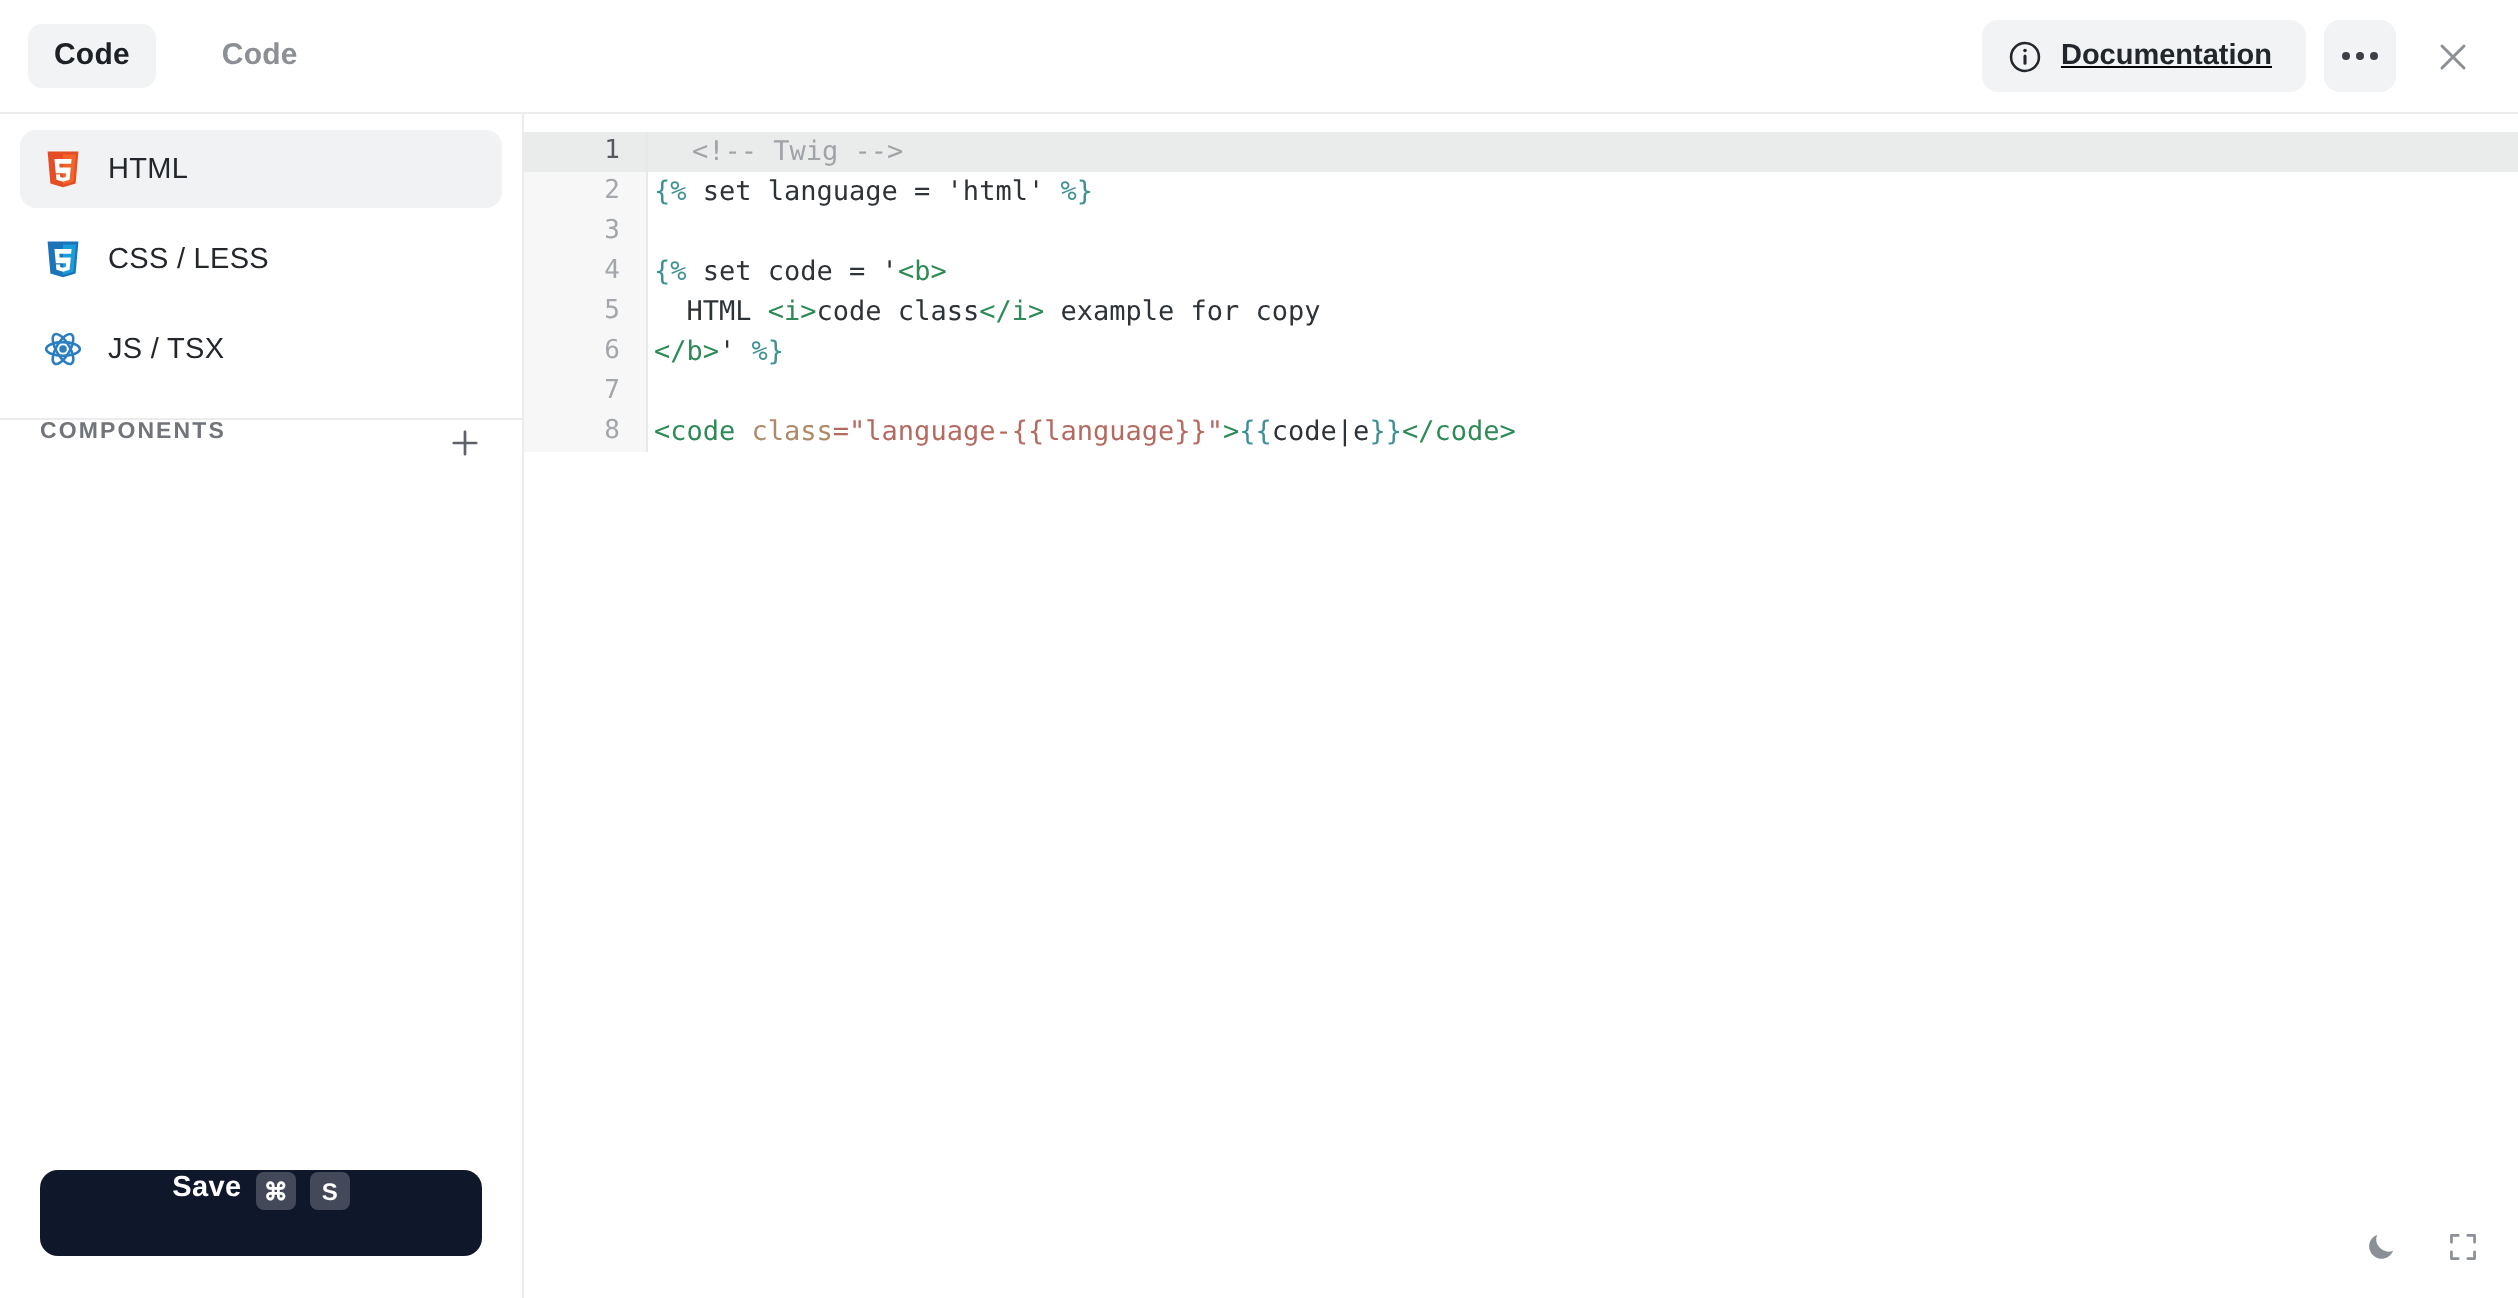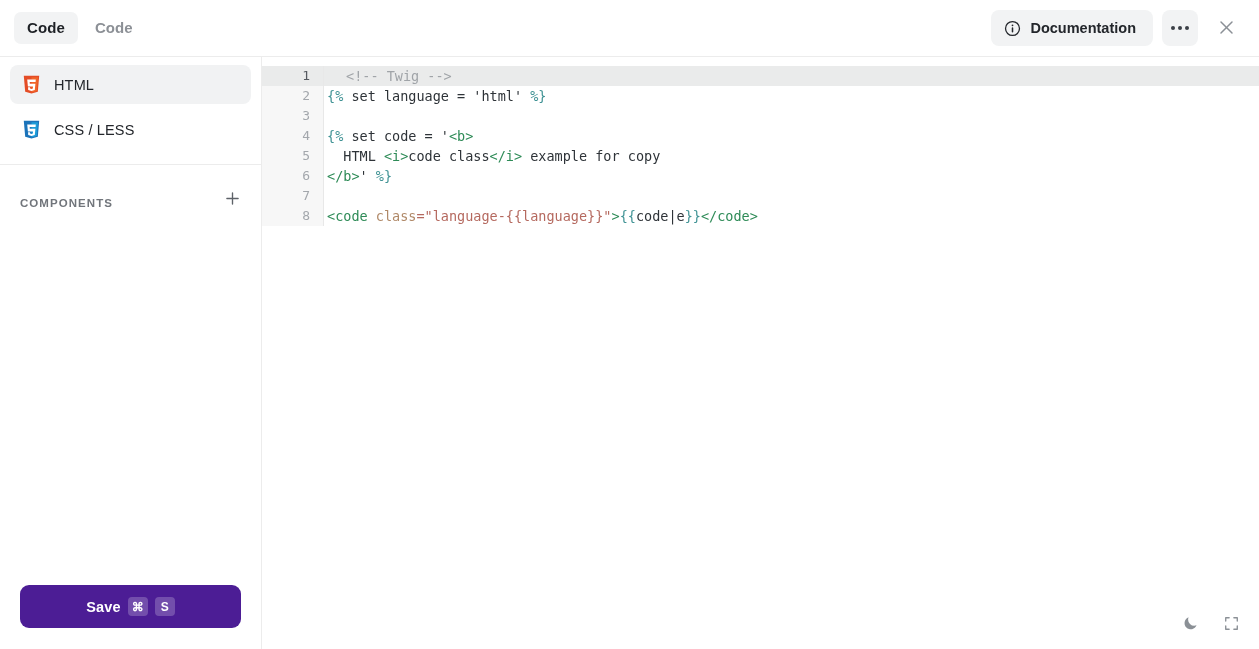--- a/index.html
+++ b/index.html
@@ -22,35 +22,35 @@
 
   
   .header {
     height: 57px; min-height: 57px;
     display: flex; align-items: center;
     padding: 0 16px 0 14px;
     background: #ffffff;
     border-bottom: 1px solid #ececec;
     position: relative; z-index: 5;
   }
-  .tabs { display: flex; align-items: center; gap: 4px; }
+  .tabs { display: flex; align-items: center; gap: 20px; }
   .tab {
     font-size: 15px; font-weight: 700;
     color: #8c9096;
     padding: 7px 13px;
     border-radius: 7px;
     cursor: pointer;
     line-height: 18px;
     letter-spacing: .1px;
   }
   .tab.active { background: #f2f3f4; color: #1d2025; }
 
   .header-right {
     margin-left: auto;
-    display: flex; gap: 9px;
+    display: flex; align-items: center; gap: 9px; text-decoration: underline;
   }
   .doc-btn {
     display: flex; align-items: center; gap: 9px;
     background: #f2f3f4;
     border: none; border-radius: 8px;
     padding: 9px 17px 9px 13px;
     font-size: 14.5px; font-weight: 700; color: #23262b;
     font-family: "Liberation Sans", sans-serif;
     cursor: pointer; line-height: 18px;
   }
@@ -91,21 +91,21 @@
     font-size: 14.5px; color: #23262b;
     margin-bottom: 6px;
   }
   .nav-item.active { background: #f1f2f3; }
   .nav-icon { width: 22px; height: 22px; display: flex; align-items: center; justify-content: center; flex: 0 0 22px; }
   .nav-label { line-height: 18px; letter-spacing: .15px; }
 
   .sep { height: 1px; background: #ececec; margin: 9px 0 0 0; }
 
   .section-head {
-    display: flex; align-items: flex-end;
+    display: flex; align-items: flex-start;
     padding: 0 18px 0 20px;
     height: 44px;
   }
   .section-title {
     font-size: 11.5px; font-weight: 700;
     letter-spacing: 1.05px;
     color: #71757b;
     text-transform: uppercase;
   }
   .add-btn {
@@ -113,24 +113,24 @@
     width: 22px; height: 22px;
     display: flex; align-items: center; justify-content: center;
     background: transparent; border: none; cursor: pointer;
   }
 
   .sidebar-spacer { flex: 1; }
 
   .save-wrap { padding: 0 20px 21px 20px; }
   .save-btn {
     width: 100%; height: 43px;
-    background: #4c1d95;
+    background: #0f172a;
     border: none; border-radius: 9px;
     color: #fff;
-    display: flex; align-items: center; justify-content: center; gap: 7px;
+    display: flex; align-items: flex-start; justify-content: center; gap: 7px;
     cursor: pointer;
     font-family: "Liberation Sans", sans-serif;
   }
   .save-label { font-size: 14.5px; font-weight: 700; letter-spacing: .2px; }
   .kbd {
     min-width: 20px; height: 19px;
     padding: 0 4px;
     background: rgba(255,255,255,0.22);
     border-radius: 4px;
     font-size: 12px; font-weight: 700; color: #ffffff;
@@ -266,20 +266,31 @@
           <span class="nav-icon">
             <svg width="21" height="21" viewBox="0 0 24 24">
               <path d="M3.2 2 L20.8 2 L19.2 20.3 L12 22.4 L4.8 20.3 Z" fill="#1b73ba"></path>
               <path d="M12 3.7 L19.4 3.7 L18.05 19.3 L12 21.0 Z" fill="#1c9cd8"></path>
               <path d="M7.1 6.3 H16.9 L16.66 9.0 H9.9 L10.07 11.2 H16.47 L15.76 18.2 L12 19.3 L8.24 18.2 L8.0 15.2 H10.3 L10.42 16.6 L12 17.05 L13.58 16.6 L13.75 14.4 H7.9 Z" fill="#ffffff"></path>
             </svg>
           </span>
           <span class="nav-label">CSS / LESS</span>
         </div>
 
+        <div class="nav-item">
+          <span class="nav-icon">
+            <svg width="21" height="21" viewBox="0 0 24 24" fill="none">
+              <circle cx="12" cy="12" r="2.15" fill="#2b7fc0"></circle>
+              <ellipse cx="12" cy="12" rx="9.6" ry="3.9" stroke="#2b7fc0" stroke-width="1.5"></ellipse>
+              <ellipse cx="12" cy="12" rx="9.6" ry="3.9" stroke="#2b7fc0" stroke-width="1.5" transform="rotate(60 12 12)"></ellipse>
+              <ellipse cx="12" cy="12" rx="9.6" ry="3.9" stroke="#2b7fc0" stroke-width="1.5" transform="rotate(120 12 12)"></ellipse>
+            </svg>
+          </span>
+          <span class="nav-label">JS / TSX</span>
+        </div>
 
       </div>
 
       <div class="sep"></div>
 
       <div class="section-head">
         <span class="section-title">COMPONENTS</span>
         <button class="add-btn">
           <span style="display:flex">
             <svg width="17" height="17" viewBox="0 0 20 20">

